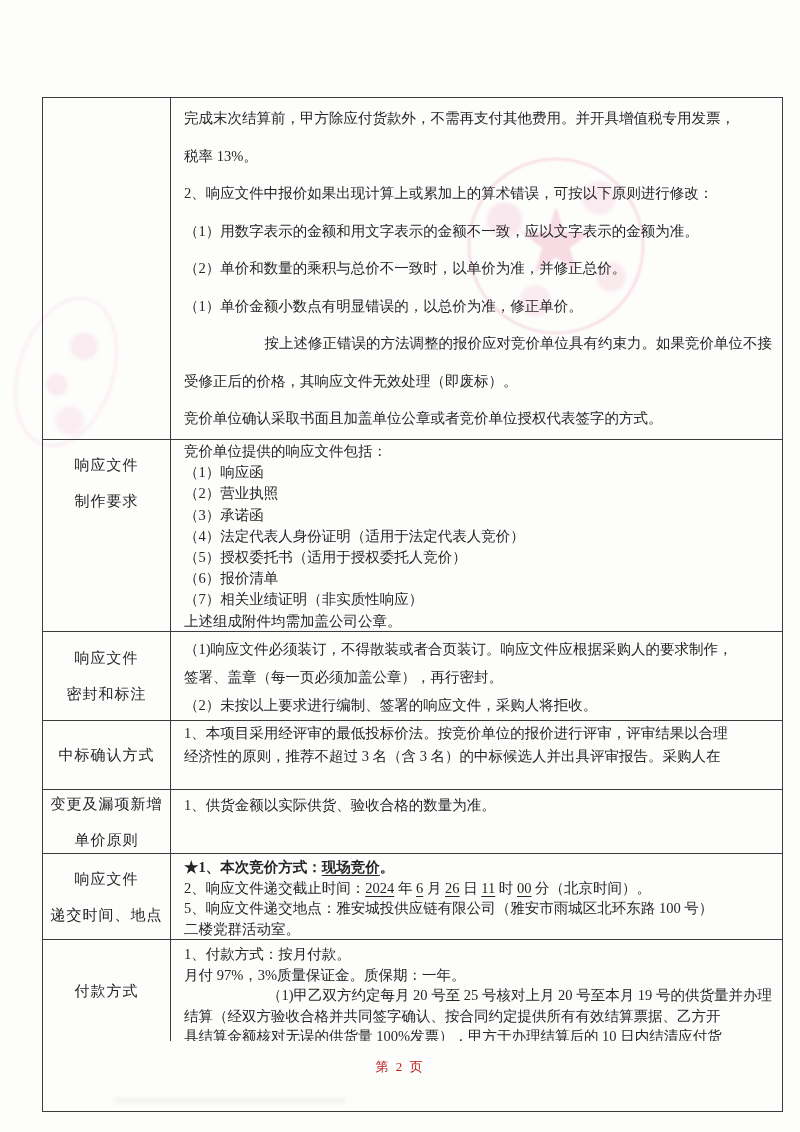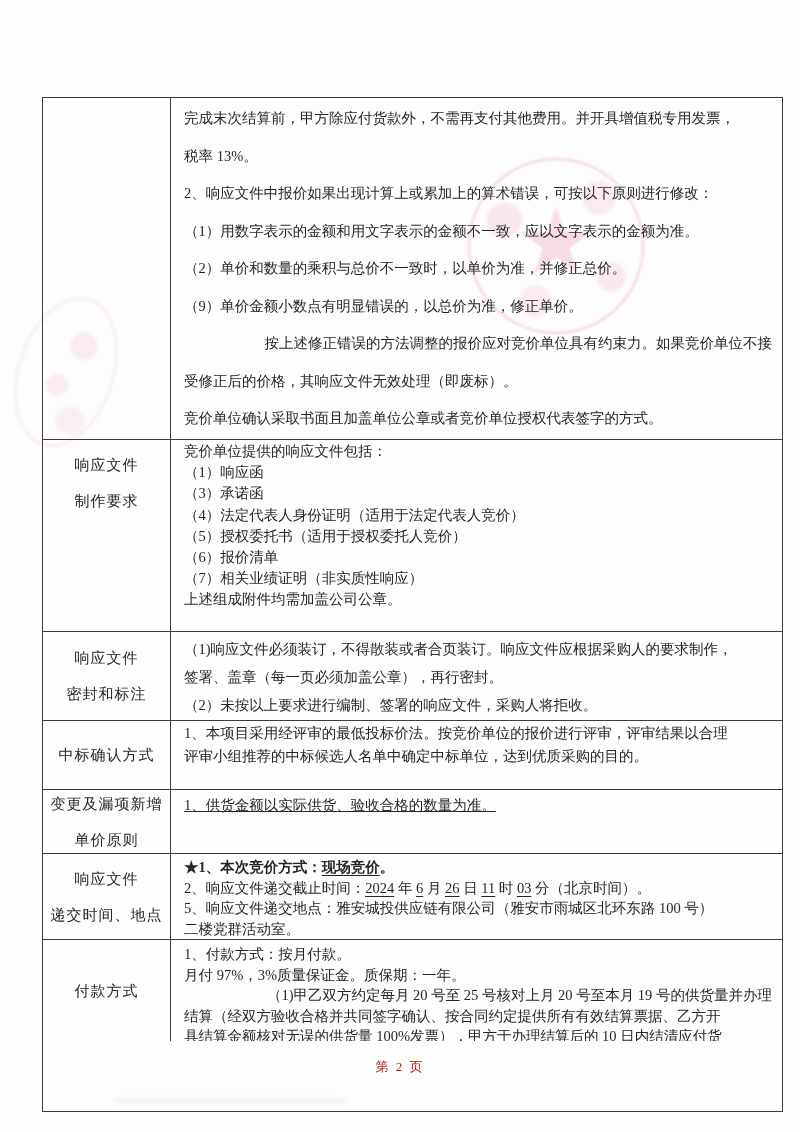--- a/index.html
+++ b/index.html
@@ -28,21 +28,21 @@
   }
   .line{white-space:nowrap;}
   .r1 .line{line-height:37.5px;}
   .r1{padding-top:2px;}
   .r2 .line{line-height:21.2px;}
   .r2{padding-top:1px;}
   .r3 .line{line-height:28px;}
   .r3{padding-top:3px;}
   .r4 .line{line-height:22.5px;}
   .r4{padding-top:1px;}
-  .r5 .line{line-height:21px;text-decoration:underline;}
+  .r5 .line{line-height:21px;}
   .r5{padding-top:5px;}
   .r6 .line{line-height:20.5px;}
   .r6{padding-top:3px;}
   .r7 .line{line-height:20.5px;}
   .r7{padding-top:4px;}
   .indent{text-indent:2em;text-align:right;}
   .bold{font-weight:bold;}
   .u{text-decoration:underline;text-underline-offset:3px;}
   .footer{
     position:absolute;left:0;top:1058px;width:100%;text-align:center;
@@ -93,35 +93,36 @@
 <div class="doc-table">
 
   <div class="trow first" style="height:341px">
     <div class="tlabel"></div>
     <div class="tcontent r1">
       <div class="line">完成末次结算前，甲方除应付货款外，不需再支付其他费用。并开具增值税专用发票，</div>
       <div class="line">税率 13%。</div>
       <div class="line">2、响应文件中报价如果出现计算上或累加上的算术错误，可按以下原则进行修改：</div>
       <div class="line">（1）用数字表示的金额和用文字表示的金额不一致，应以文字表示的金额为准。</div>
       <div class="line">（2）单价和数量的乘积与总价不一致时，以单价为准，并修正总价。</div>
-      <div class="line">（9）单价金额小数点有明显错误的，以总价为准，修正单价。</div>
+      <div class="line">（1）单价金额小数点有明显错误的，以总价为准，修正单价。</div>
       <div class="line indent">按上述修正错误的方法调整的报价应对竞价单位具有约束力。如果竞价单位不接</div>
       <div class="line">受修正后的价格，其响应文件无效处理（即废标）。</div>
       <div class="line">竞价单位确认采取书面且加盖单位公章或者竞价单位授权代表签字的方式。</div>
     </div>
   </div>
 
   <div class="trow" style="height:192px">
     <div class="tlabel top">
       <div class="label-line">响应文件</div>
       <div class="label-line">制作要求</div>
     </div>
     <div class="tcontent r2">
       <div class="line">竞价单位提供的响应文件包括：</div>
       <div class="line">（1）响应函</div>
+      <div class="line">（2）营业执照</div>
       <div class="line">（3）承诺函</div>
       <div class="line">（4）法定代表人身份证明（适用于法定代表人竞价）</div>
       <div class="line">（5）授权委托书（适用于授权委托人竞价）</div>
       <div class="line">（6）报价清单</div>
       <div class="line">（7）相关业绩证明（非实质性响应）</div>
       <div class="line">上述组成附件均需加盖公司公章。</div>
     </div>
   </div>
 
   <div class="trow" style="height:89px">
@@ -135,42 +136,42 @@
       <div class="line">（2）未按以上要求进行编制、签署的响应文件，采购人将拒收。</div>
     </div>
   </div>
 
   <div class="trow" style="height:69px">
     <div class="tlabel">
       <div class="label-line">中标确认方式</div>
     </div>
     <div class="tcontent r4">
       <div class="line">1、本项目采用经评审的最低投标价法。按竞价单位的报价进行评审，评审结果以合理</div>
-      <div class="line">评审小组推荐的中标候选人名单中确定中标单位，达到优质采购的目的。</div>
+      <div class="line">经济性的原则，推荐不超过 3 名（含 3 名）的中标候选人并出具评审报告。采购人在</div>
     </div>
   </div>
 
   <div class="trow" style="height:64px">
     <div class="tlabel">
       <div class="label-line">变更及漏项新增</div>
       <div class="label-line">单价原则</div>
     </div>
     <div class="tcontent r5">
       <div class="line">1、供货金额以实际供货、验收合格的数量为准。</div>
     </div>
   </div>
 
   <div class="trow" style="height:86px">
     <div class="tlabel">
       <div class="label-line">响应文件</div>
       <div class="label-line">递交时间、地点</div>
     </div>
     <div class="tcontent r6">
       <div class="line bold"><span>★1、本次竞价方式：</span><span class="u">现场竞价</span><span>。</span></div>
-      <div class="line"><span>2、响应文件递交截止时间：</span><span class="u">2024</span><span> 年 </span><span class="u">6</span><span> 月 </span><span class="u">26</span><span> 日 </span><span class="u">11</span><span> 时 </span><span class="u">03</span><span> 分（北京时间）。</span></div>
+      <div class="line"><span>2、响应文件递交截止时间：</span><span class="u">2024</span><span> 年 </span><span class="u">6</span><span> 月 </span><span class="u">26</span><span> 日 </span><span class="u">11</span><span> 时 </span><span class="u">00</span><span> 分（北京时间）。</span></div>
       <div class="line">5、响应文件递交地点：雅安城投供应链有限公司（雅安市雨城区北环东路 100 号）</div>
       <div class="line">二楼党群活动室。</div>
     </div>
   </div>
 
   <div class="trow" style="height:102px">
     <div class="tlabel">
       <div class="label-line">付款方式</div>
     </div>
     <div class="tcontent r7">

